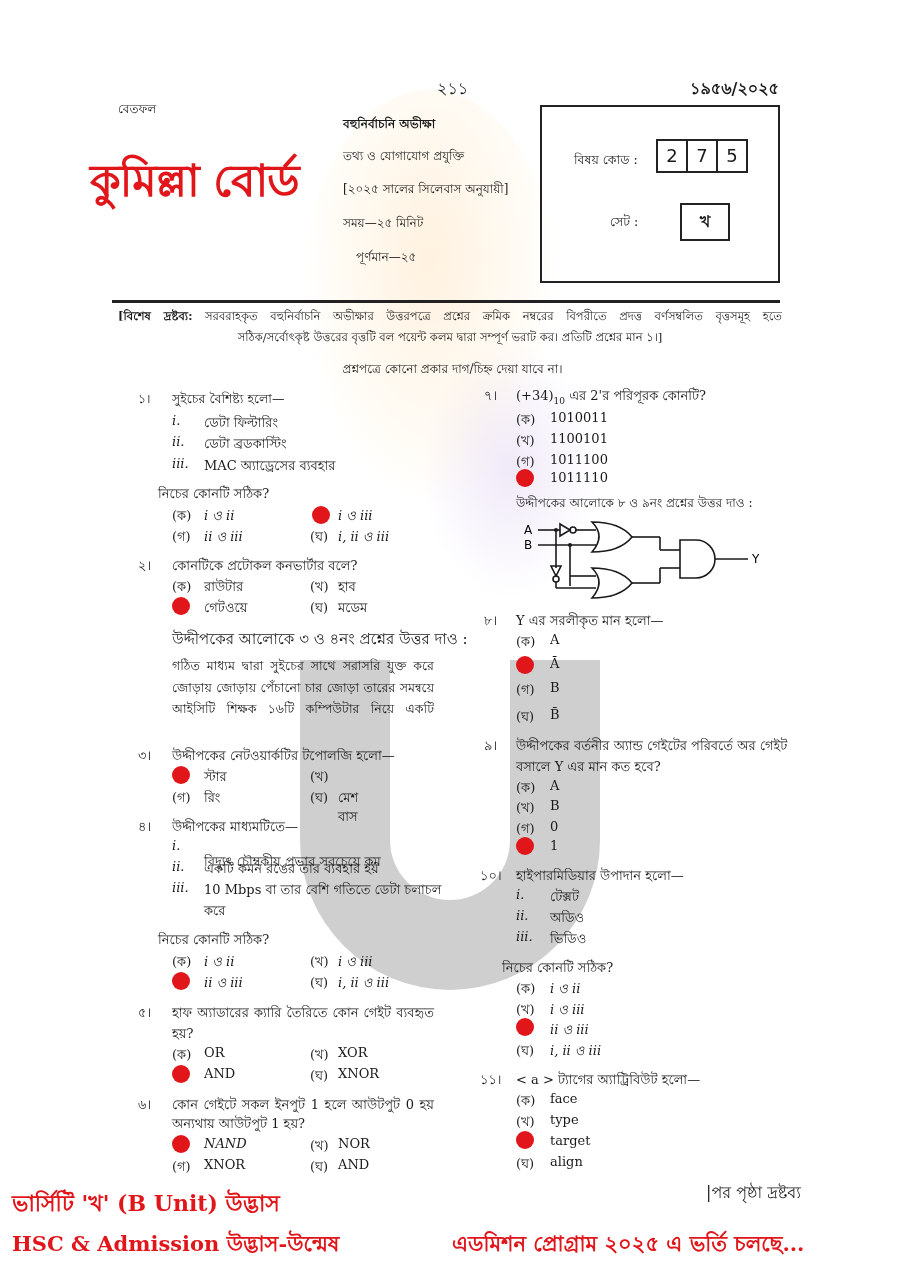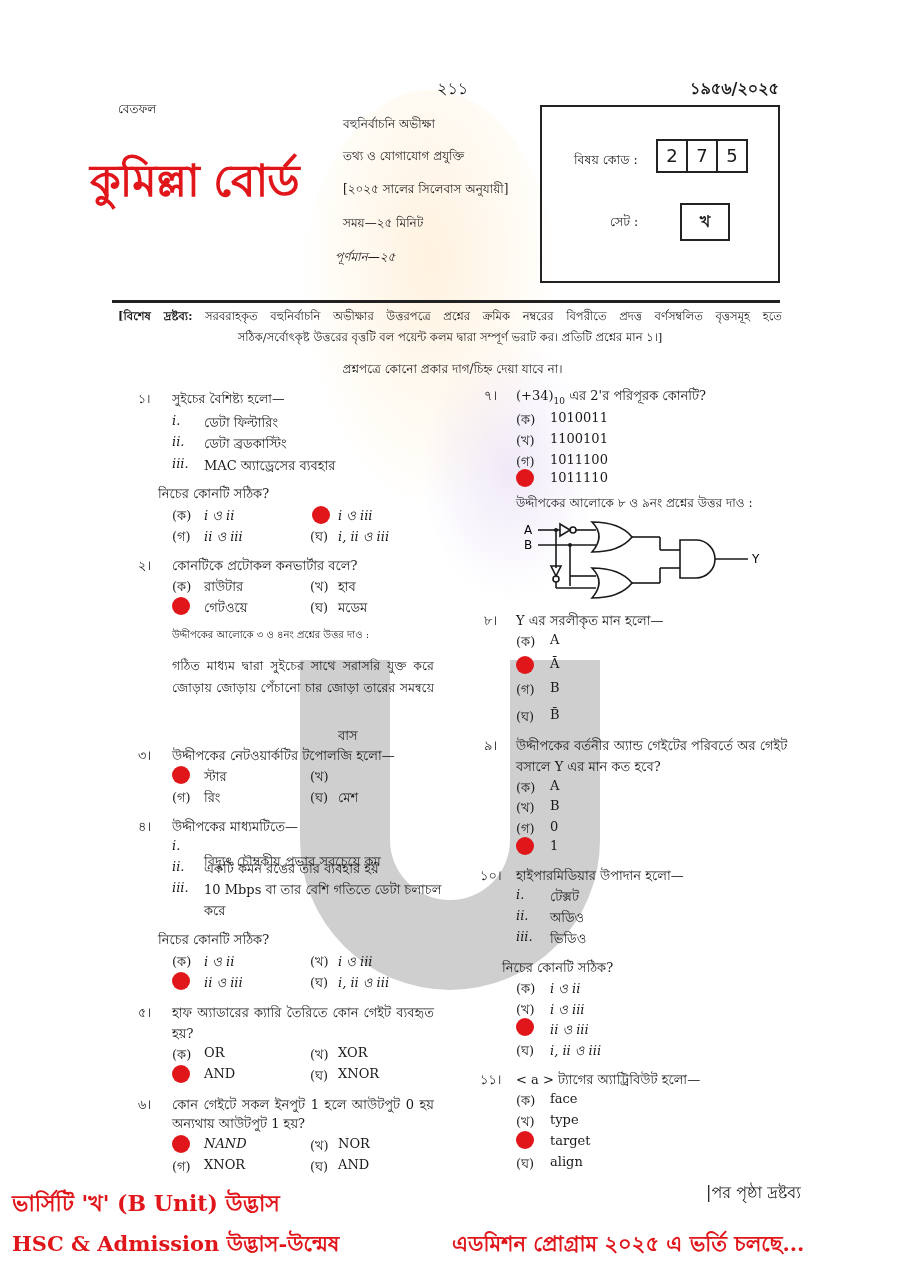--- a/index.html
+++ b/index.html
@@ -48,25 +48,25 @@
 <div class="watermark-flame"></div>
 <div class="watermark-flame2"></div>
 <div class="watermark-u"></div>
 
 <div class="abs hdr-small" style="left:118px; top:100px;">বেতফল</div>
 <div class="abs" style="left:437px; top:76px; font-size:16px;">২১১</div>
 <div class="abs" style="left:690px; top:76px; font-size:16px; font-weight:bold;">১৯৫৬/২০২৫</div>
 
 <div class="abs board-title" style="left:90px; top:148px;">কুমিল্লা বোর্ড</div>
 
-<div class="abs meta-line" style="left:343px; top:115px; font-weight:normal;">বহুনির্বাচনি অভীক্ষা</div>
+<div class="abs meta-line" style="left:343px; top:115px; font-weight:bold;">বহুনির্বাচনি অভীক্ষা</div>
 <div class="abs meta-line" style="left:343px; top:147px;">তথ্য ও যোগাযোগ প্রযুক্তি</div>
 <div class="abs meta-line" style="left:343px; top:180px;">[২০২৫ সালের সিলেবাস অনুযায়ী]</div>
 <div class="abs meta-line" style="left:343px; top:214px;">সময়—২৫ মিনিট</div>
-<div class="abs meta-line" style="left:335px; top:248px;font-style:italic;">পূর্ণমান—২৫</div>
+<div class="abs meta-line" style="left:356px; top:248px;">পূর্ণমান—২৫</div>
 
 <div class="code-box">
   <div class="abs" style="left:32px; top:44px; font-size:12.5px;">বিষয় কোড :</div>
   <div class="abs" style="left:114px; top:32px; display:flex;">
     <span class="digit">2</span>
     <span class="digit" style="margin-left:-2px;">7</span>
     <span class="digit" style="margin-left:-2px;">5</span>
   </div>
   <div class="abs" style="left:68px; top:106px; font-size:12.5px;">সেট :</div>
   <div class="set-box" style="left:138px; top:96px;">খ</div>
@@ -105,32 +105,33 @@
 <div class="abs" style="left:172px; top:556px;">কোনটিকে প্রটোকল কনভার্টার বলে?</div>
 <div class="abs" style="left:172px; top:577px;">(ক)</div>
 <div class="abs" style="left:204px; top:577px;">রাউটার</div>
 <div class="abs" style="left:310px; top:577px;">(খ)</div>
 <div class="abs" style="left:338px; top:577px;">হাব</div>
 <div class="dot" style="left:172px; top:597px;"></div>
 <div class="abs" style="left:204px; top:598px;">গেটওয়ে</div>
 <div class="abs" style="left:310px; top:598px;">(ঘ)</div>
 <div class="abs" style="left:338px; top:598px;">মডেম</div>
 
-<div class="abs" style="left:172px; top:627px; font-size:10px;">উদ্দীপকের আলোকে ৩ ও ৪নং প্রশ্নের উত্তর দাও :</div>
+<div class="abs" style="left:172px; top:627px; font-size:15px;">উদ্দীপকের আলোকে ৩ ও ৪নং প্রশ্নের উত্তর দাও :</div>
 <div class="abs" style="left:172px; top:655px; width:262px; font-size:12.5px; line-height:21.5px; text-align:justify;">
   <div style="text-align-last:justify;">গঠিত মাধ্যম দ্বারা সুইচের সাথে সরাসরি যুক্ত করে</div>
   <div style="text-align-last:justify;">জোড়ায় জোড়ায় পেঁচানো চার জোড়া তারের সমন্বয়ে</div>
+  <div style="text-align-last:justify;">আইসিটি শিক্ষক ১৬টি কম্পিউটার নিয়ে একটি</div>
 </div>
 
 <div class="abs" style="left:138px; top:746px;">৩।</div>
 <div class="abs" style="left:172px; top:746px;">উদ্দীপকের নেটওয়ার্কটির টপোলজি হলো—</div>
 <div class="dot" style="left:172px; top:766px;"></div>
 <div class="abs" style="left:204px; top:767px;">স্টার</div>
 <div class="abs" style="left:310px; top:767px;">(খ)</div>
-<div class="abs" style="left:338px; top:726px;">বাস</div>
+<div class="abs" style="left:338px; top:807px;">বাস</div>
 <div class="abs" style="left:172px; top:788px;">(গ)</div>
 <div class="abs" style="left:204px; top:788px;">রিং</div>
 <div class="abs" style="left:310px; top:788px;">(ঘ)</div>
 <div class="abs" style="left:338px; top:788px;">মেশ</div>
 
 <div class="abs" style="left:138px; top:817px;">৪।</div>
 <div class="abs" style="left:172px; top:817px;">উদ্দীপকের মাধ্যমটিতে—</div>
 <div class="abs it" style="left:172px; top:838px;">i.</div>
 <div class="abs" style="left:204px; top:838px;margin-top:14px;">বিদ্যুৎ চৌম্বকীয় প্রভাব সবচেয়ে কম</div>
 <div class="abs it" style="left:172px; top:859px;">ii.</div>

